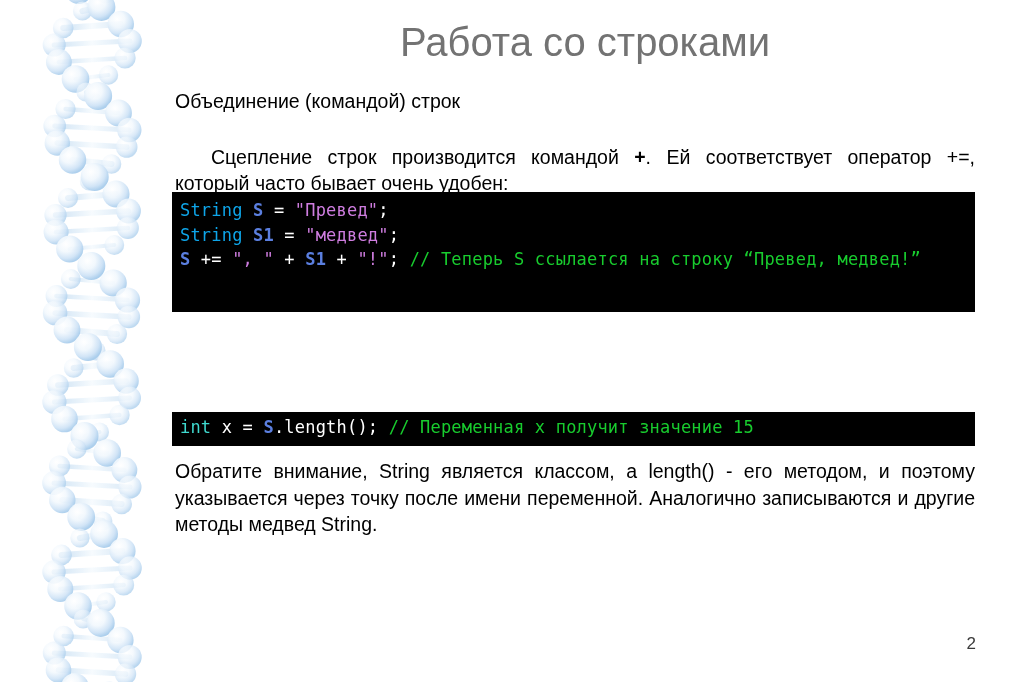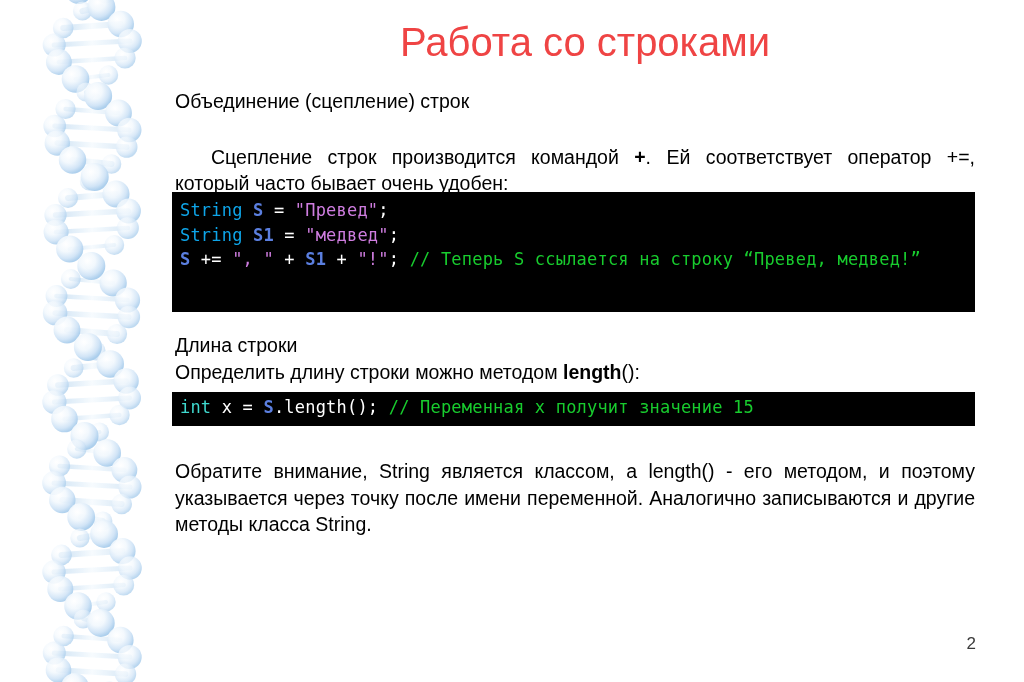--- a/index.html
+++ b/index.html
@@ -32,21 +32,21 @@
   .title {
     position: absolute;
     left: 175px;
     top: 18px;
     width: 820px;
     text-align: center;
     font-size: 40px;
     line-height: 48px;
     font-weight: 400;
     letter-spacing: 0px;
-    color: #ef4444;
+    color: #737373;
     white-space: nowrap;
   }
 
   
   .body-text {
     position: absolute;
     left: 175px;
     width: 800px;
     font-size: 19.5px;
     line-height: 26.5px;
@@ -75,21 +75,21 @@
     letter-spacing: 0.2px;
   }
   #code1 {
     left: 172px;
     top: 192px;
     width: 803px;
     height: 120px;
   }
   #code2 {
     left: 172px;
-    top: 392px;
+    top: 412px;
     width: 803px;
     height: 34px;
     padding-top: 3px;
     padding-bottom: 3px;
   }
 
   .tok-type   { color: #0ea5e9; }   
   .tok-kw     { color: #3fd9cf; }   
   .tok-var    { color: #5b7fe0; font-weight: bold; }  
   .tok-str    { color: #cf7de0; }   
@@ -254,32 +254,28 @@
           <circle cx="58.5" cy="670.0" r="12.8" fill="url(#sph)" opacity="0.87"></circle>
           <circle cx="109.1" cy="691.0" r="9.7" fill="url(#sph)" opacity="0.64"></circle>
           <circle cx="74.9" cy="687.0" r="13.8" fill="url(#sph)" opacity="0.94"></circle>
         </g>
     </svg>
   </div>
 
   <div class="title">Работа со строками</div>
 
   <div class="body-text" id="intro">
-    <div>Объединение (сцепление) строк</div>
+    <div>Объединение (командой) строк</div>
     <div class="just indent"><span>Сцепление строк производится командой </span><span class="b">+</span><span>. Ей соответствует оператор +=, который часто бывает очень удобен:</span></div>
   </div>
 
   <div class="code" id="code1" style="background: rgb(0, 0, 0);"><span><span class="tok-type">String</span><span class="tok-plain"> </span><span class="tok-var">S</span><span class="tok-op"> = </span><span class="tok-str">"Превед"</span><span class="tok-punct">;</span></span>
 <span><span class="tok-type">String</span><span class="tok-plain"> </span><span class="tok-var">S1</span><span class="tok-op"> = </span><span class="tok-str">"медвед"</span><span class="tok-punct">;</span></span>
 <span><span class="tok-var">S</span><span class="tok-op"> += </span><span class="tok-str">", "</span><span class="tok-op"> + </span><span class="tok-var">S1</span><span class="tok-op"> + </span><span class="tok-str">"!"</span><span class="tok-punct">; </span><span class="tok-comment">// Теперь S ссылается на строку “Превед, медвед!”</span></span></div>
 
-  <div class="body-text" id="len-head">
-    <div>Длина строки</div>
-    <div><span>Определить длину строки можно методом </span><span class="b">length</span><span>():</span></div>
-  </div>
 
   <div class="code" id="code2" style="background: rgb(0, 0, 0);"><span><span class="tok-kw">int</span><span class="tok-plain"> x = </span><span class="tok-var">S</span><span class="tok-plain">.length();</span><span class="tok-plain"> </span><span class="tok-comment">// Переменная x получит значение 15</span></span></div>
 
-  <div class="body-text just" id="note">Обратите внимание, String является классом, а length() - его методом, и поэтому указывается через точку после имени переменной. Аналогично записываются и другие методы класса String.</div>
+  <div class="body-text just" id="note">Обратите внимание, String является классом, а length() - его методом, и поэтому указывается через точку после имени переменной. Аналогично записываются и другие методы медвед String.</div>
 
   <div class="page-no">2</div>
 
 </div>
 
 </body></html>

